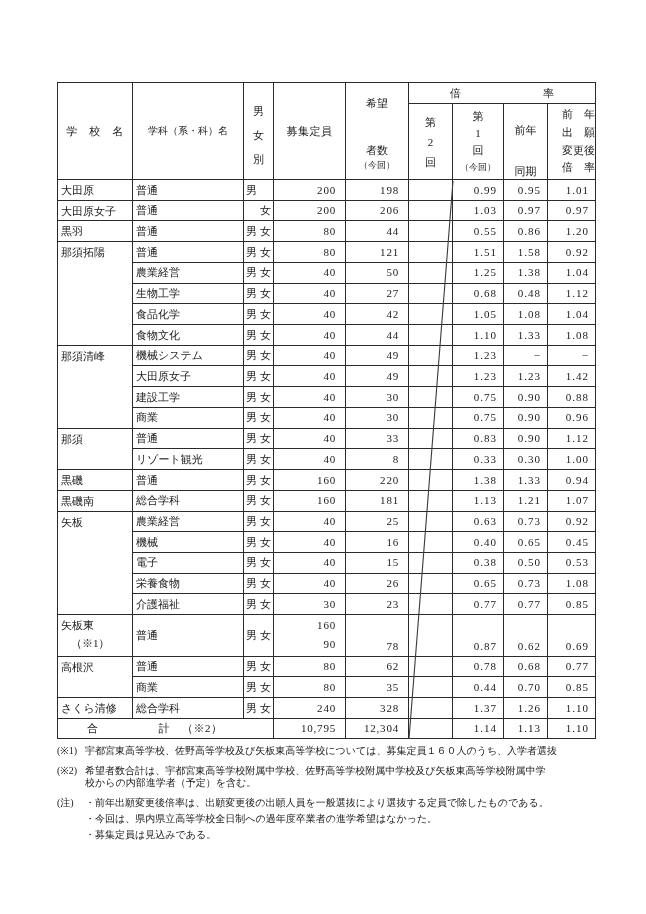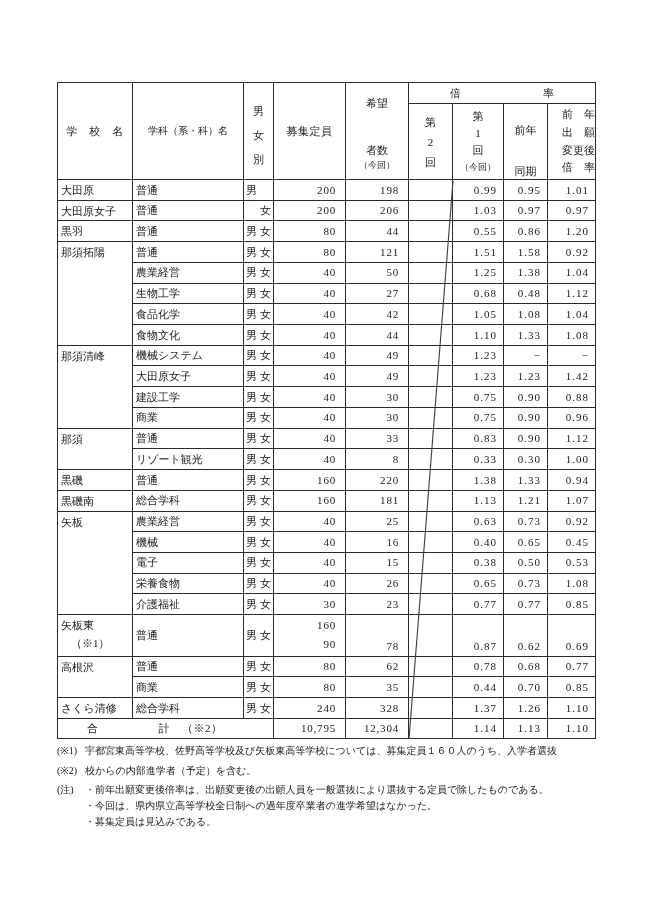--- a/index.html
+++ b/index.html
@@ -591,20 +591,21 @@
 <div class="footnotes">
   <div class="fnote">
     <span class="fn-label">(※1)</span>
     <div class="fn-text">
       <div>宇都宮東高等学校、佐野高等学校及び矢板東高等学校については、募集定員１６０人のうち、入学者選抜</div>
     </div>
   </div>
   <div class="fnote">
     <span class="fn-label">(※2)</span>
     <div class="fn-text">
+      <div>希望者数合計は、宇都宮東高等学校附属中学校、佐野高等学校附属中学校及び矢板東高等学校附属中学</div>
       <div>校からの内部進学者（予定）を含む。</div>
     </div>
   </div>
   <div class="fnote">
     <span class="fn-label">(注)</span>
     <div class="fn-text">
       <div>・前年出願変更後倍率は、出願変更後の出願人員を一般選抜により選抜する定員で除したものである。</div>
       <div class="nb">・今回は、県内県立高等学校全日制への過年度卒業者の進学希望はなかった。</div>
       <div class="nb">・募集定員は見込みである。</div>
     </div>

